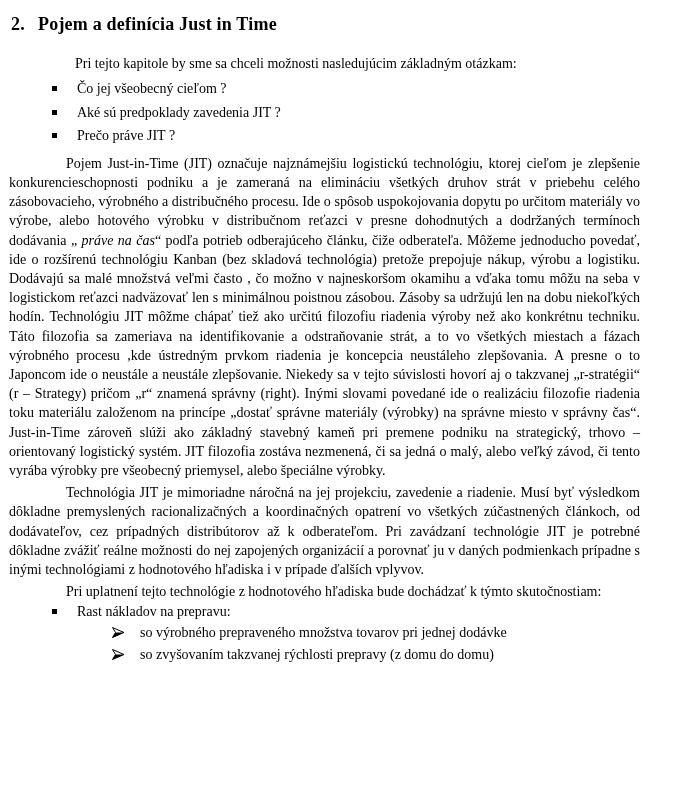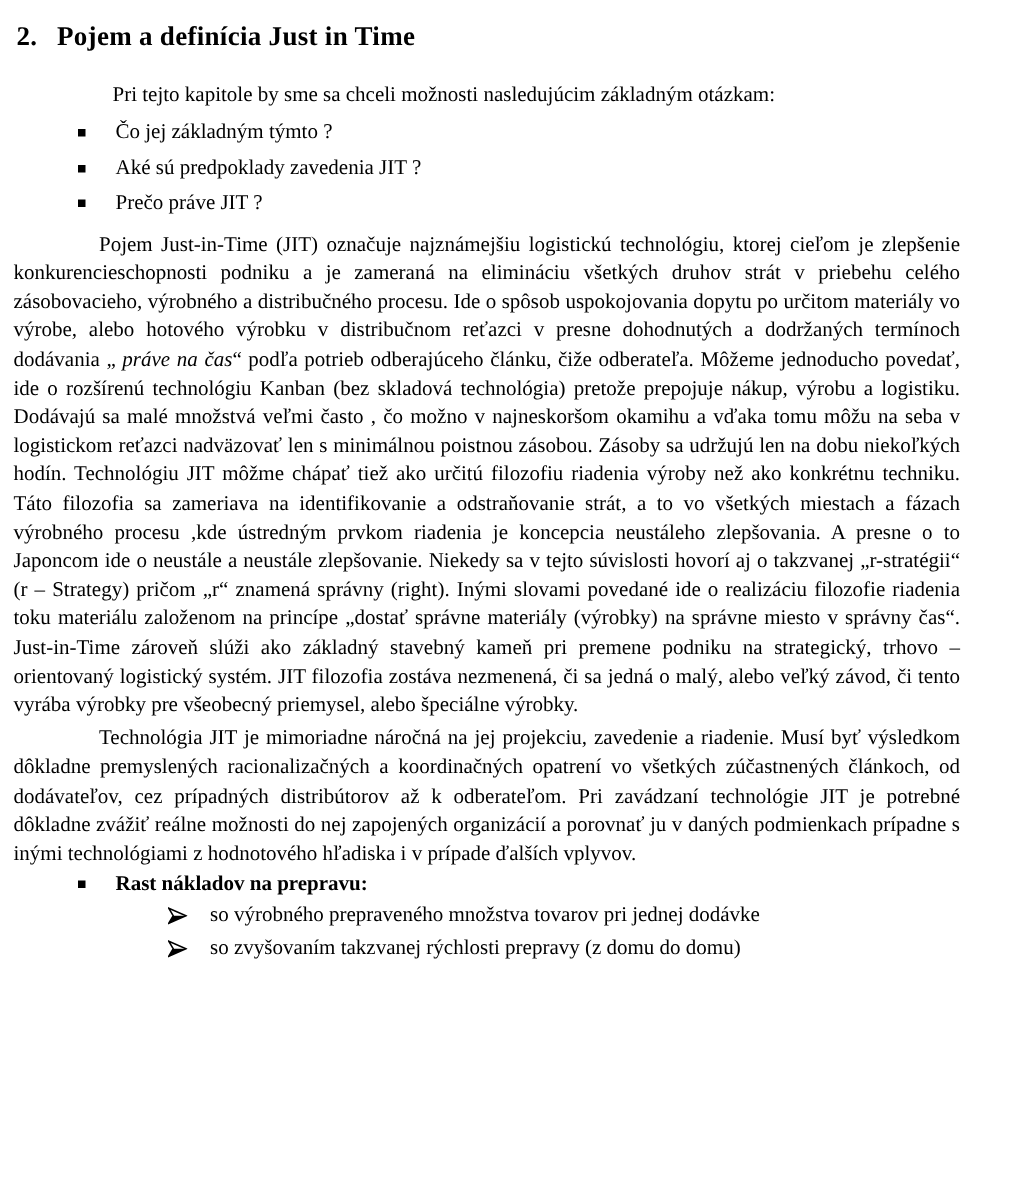--- a/index.html
+++ b/index.html
@@ -46,21 +46,21 @@
     text-align: justify;
     text-indent: 57px;
     line-height: 19.2px;
   }
   .para.tight { margin-top: 3px; }
   .para .ital { font-style: italic; }
   .b-row {
     position: relative;
     padding-left: 68px;
     line-height: 20px;
-    font-weight: bold;
+    font-weight: normal;
     margin-top: 1px;
   }
   .b-row .sq { top: 7px; }
   .a-row {
     position: relative;
     padding-left: 131px;
     line-height: 21.5px;
   }
   .a-row .arrow {
     position: absolute;
@@ -74,36 +74,37 @@
 
 <div class="page">
 
   <h1 class="doc-title"><span class="t-num">2.</span><span>Pojem a definícia Just in Time</span></h1>
 
   <p class="intro">Pri tejto kapitole by sme sa chceli možnosti nasledujúcim základným  otázkam:</p>
 
   <div class="q-list">
     <div class="q-row">
       <span class="sq"></span>
-      <span>Čo jej základným týmto ?</span>
+      <span>Čo jej všeobecný cieľom ?</span>
     </div>
     <div class="q-row">
       <span class="sq"></span>
       <span>Aké sú predpoklady zavedenia JIT ?</span>
     </div>
     <div class="q-row">
       <span class="sq"></span>
       <span>Prečo práve JIT ?</span>
     </div>
   </div>
 
   <p class="para"><span>Pojem Just-in-Time (JIT) označuje najznámejšiu logistickú technológiu, ktorej cieľom je zlepšenie konkurencieschopnosti podniku a je zameraná na elimináciu všetkých druhov strát v priebehu celého zásobovacieho, výrobného a distribučného procesu.  Ide o spôsob uspokojovania dopytu po určitom materiály vo výrobe, alebo hotového výrobku v distribučnom reťazci v presne dohodnutých a dodržaných termínoch dodávania „ </span><span class="ital">práve na čas</span><span>“ podľa potrieb odberajúceho článku, čiže odberateľa.  Môžeme jednoducho povedať, ide o rozšírenú technológiu Kanban (bez skladová technológia) pretože prepojuje nákup, výrobu a logistiku.  Dodávajú sa malé množstvá veľmi často , čo možno v najneskoršom okamihu a vďaka tomu môžu na seba v logistickom reťazci nadväzovať len s minimálnou poistnou zásobou. Zásoby sa udržujú len na dobu niekoľkých hodín. Technológiu JIT môžme chápať tiež ako určitú filozofiu riadenia výroby než ako konkrétnu techniku. Táto filozofia sa zameriava na identifikovanie a odstraňovanie strát, a to vo všetkých miestach a fázach výrobného procesu ,kde ústredným prvkom riadenia je koncepcia neustáleho zlepšovania.  A presne o to Japoncom ide o neustále a neustále zlepšovanie. Niekedy sa v tejto súvislosti hovorí aj o takzvanej „r-stratégii“ (r – Strategy) pričom „r“ znamená správny (right). Inými slovami povedané ide o realizáciu filozofie riadenia toku materiálu založenom na princípe „dostať správne materiály (výrobky) na správne miesto v správny čas“. Just-in-Time zároveň slúži ako základný stavebný kameň pri premene podniku na strategický, trhovo – orientovaný logistický systém. JIT filozofia zostáva nezmenená, či sa jedná o malý, alebo veľký závod, či tento vyrába výrobky pre všeobecný priemysel, alebo špeciálne výrobky.</span></p>
 
   <p class="para tight">Technológia JIT je mimoriadne náročná na jej projekciu, zavedenie a riadenie. Musí byť výsledkom dôkladne premyslených racionalizačných a koordinačných opatrení vo všetkých zúčastnených článkoch, od dodávateľov, cez prípadných distribútorov až k odberateľom. Pri zavádzaní technológie JIT je potrebné dôkladne zvážiť reálne možnosti do nej zapojených organizácií a porovnať ju v daných podmienkach prípadne s inými technológiami z hodnotového hľadiska i v prípade ďalších vplyvov.</p>
 
+  <p class="para tight">Pri uplatnení tejto technológie z hodnotového hľadiska bude dochádzať k týmto skutočnostiam:</p>
 
   <div>
     <div class="b-row">
       <span class="sq"></span>
       <span>Rast nákladov na prepravu:</span>
     </div>
     <div class="a-row">
       <span class="arrow">
         <svg width="13" height="13" viewBox="0 0 13 13" aria-hidden="true">
           <polygon points="0.5,1.5 12,6.5 0.5,11.5 3.5,6.5" fill="#ffffff" stroke="#000000" stroke-width="1"></polygon>

